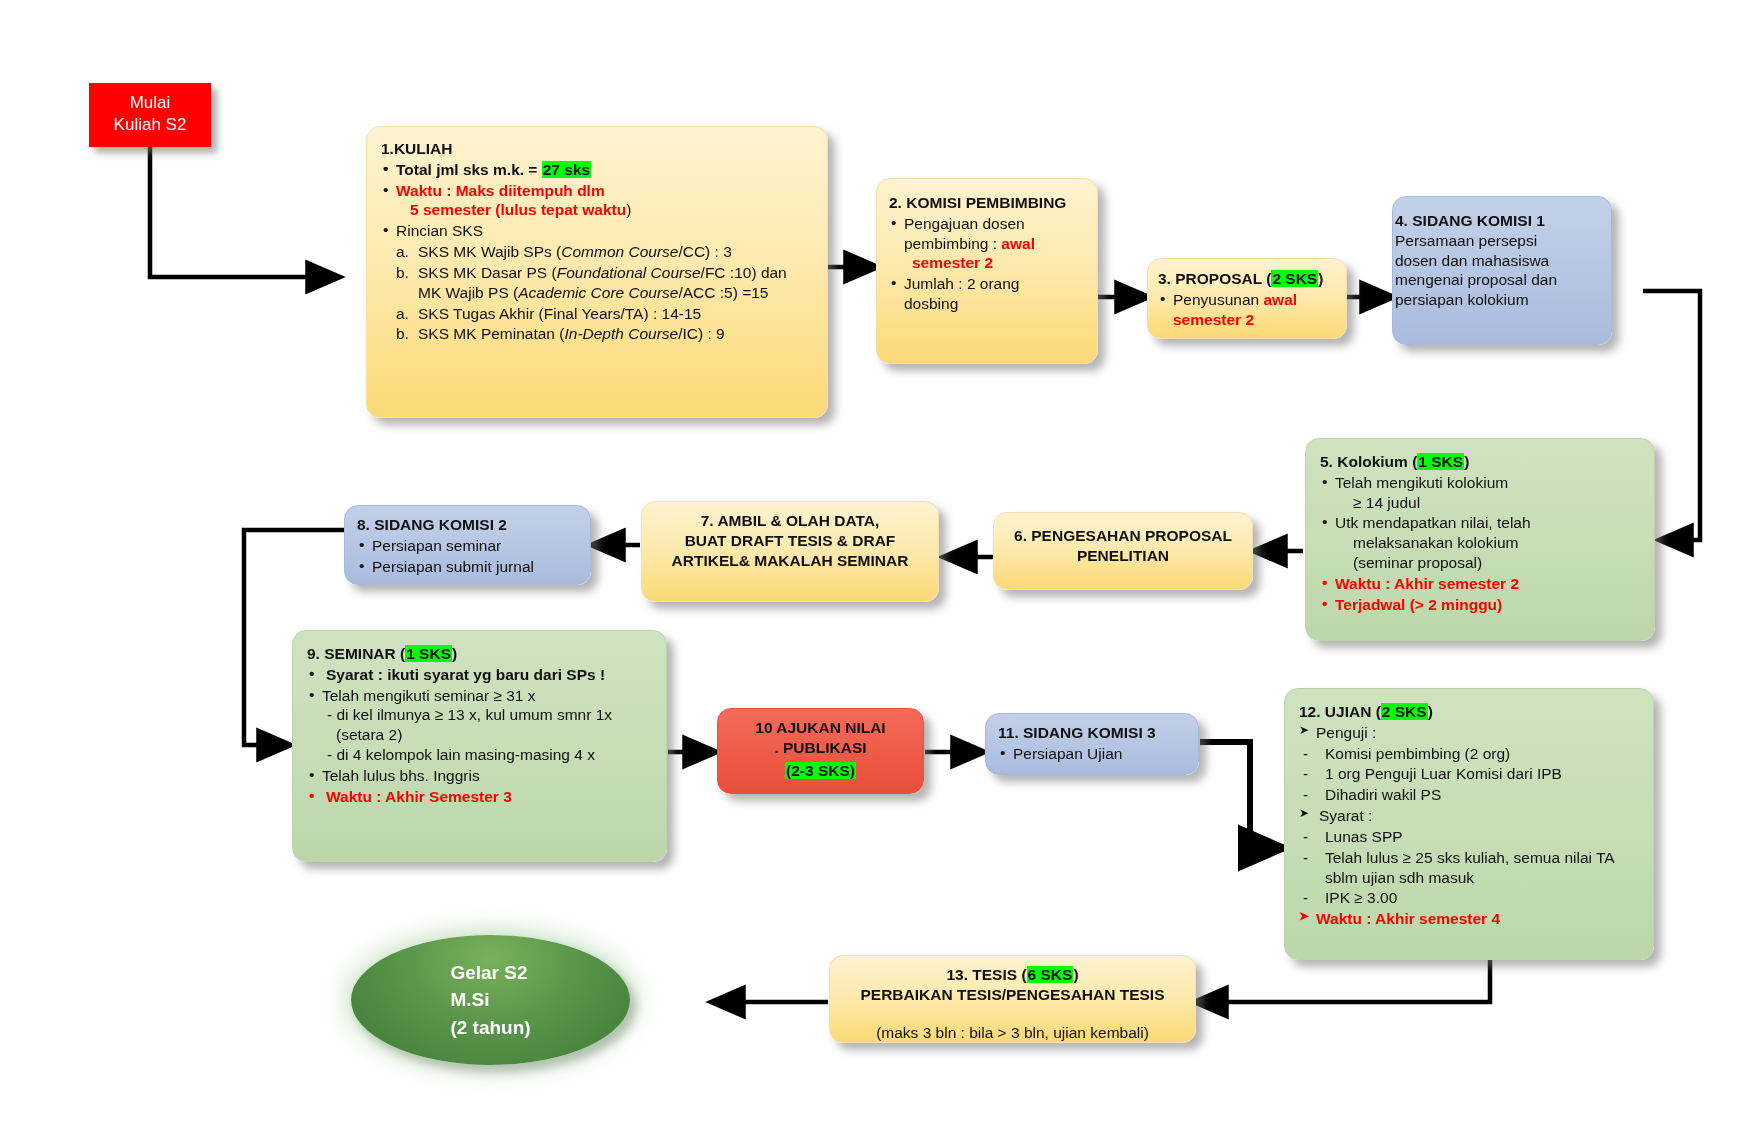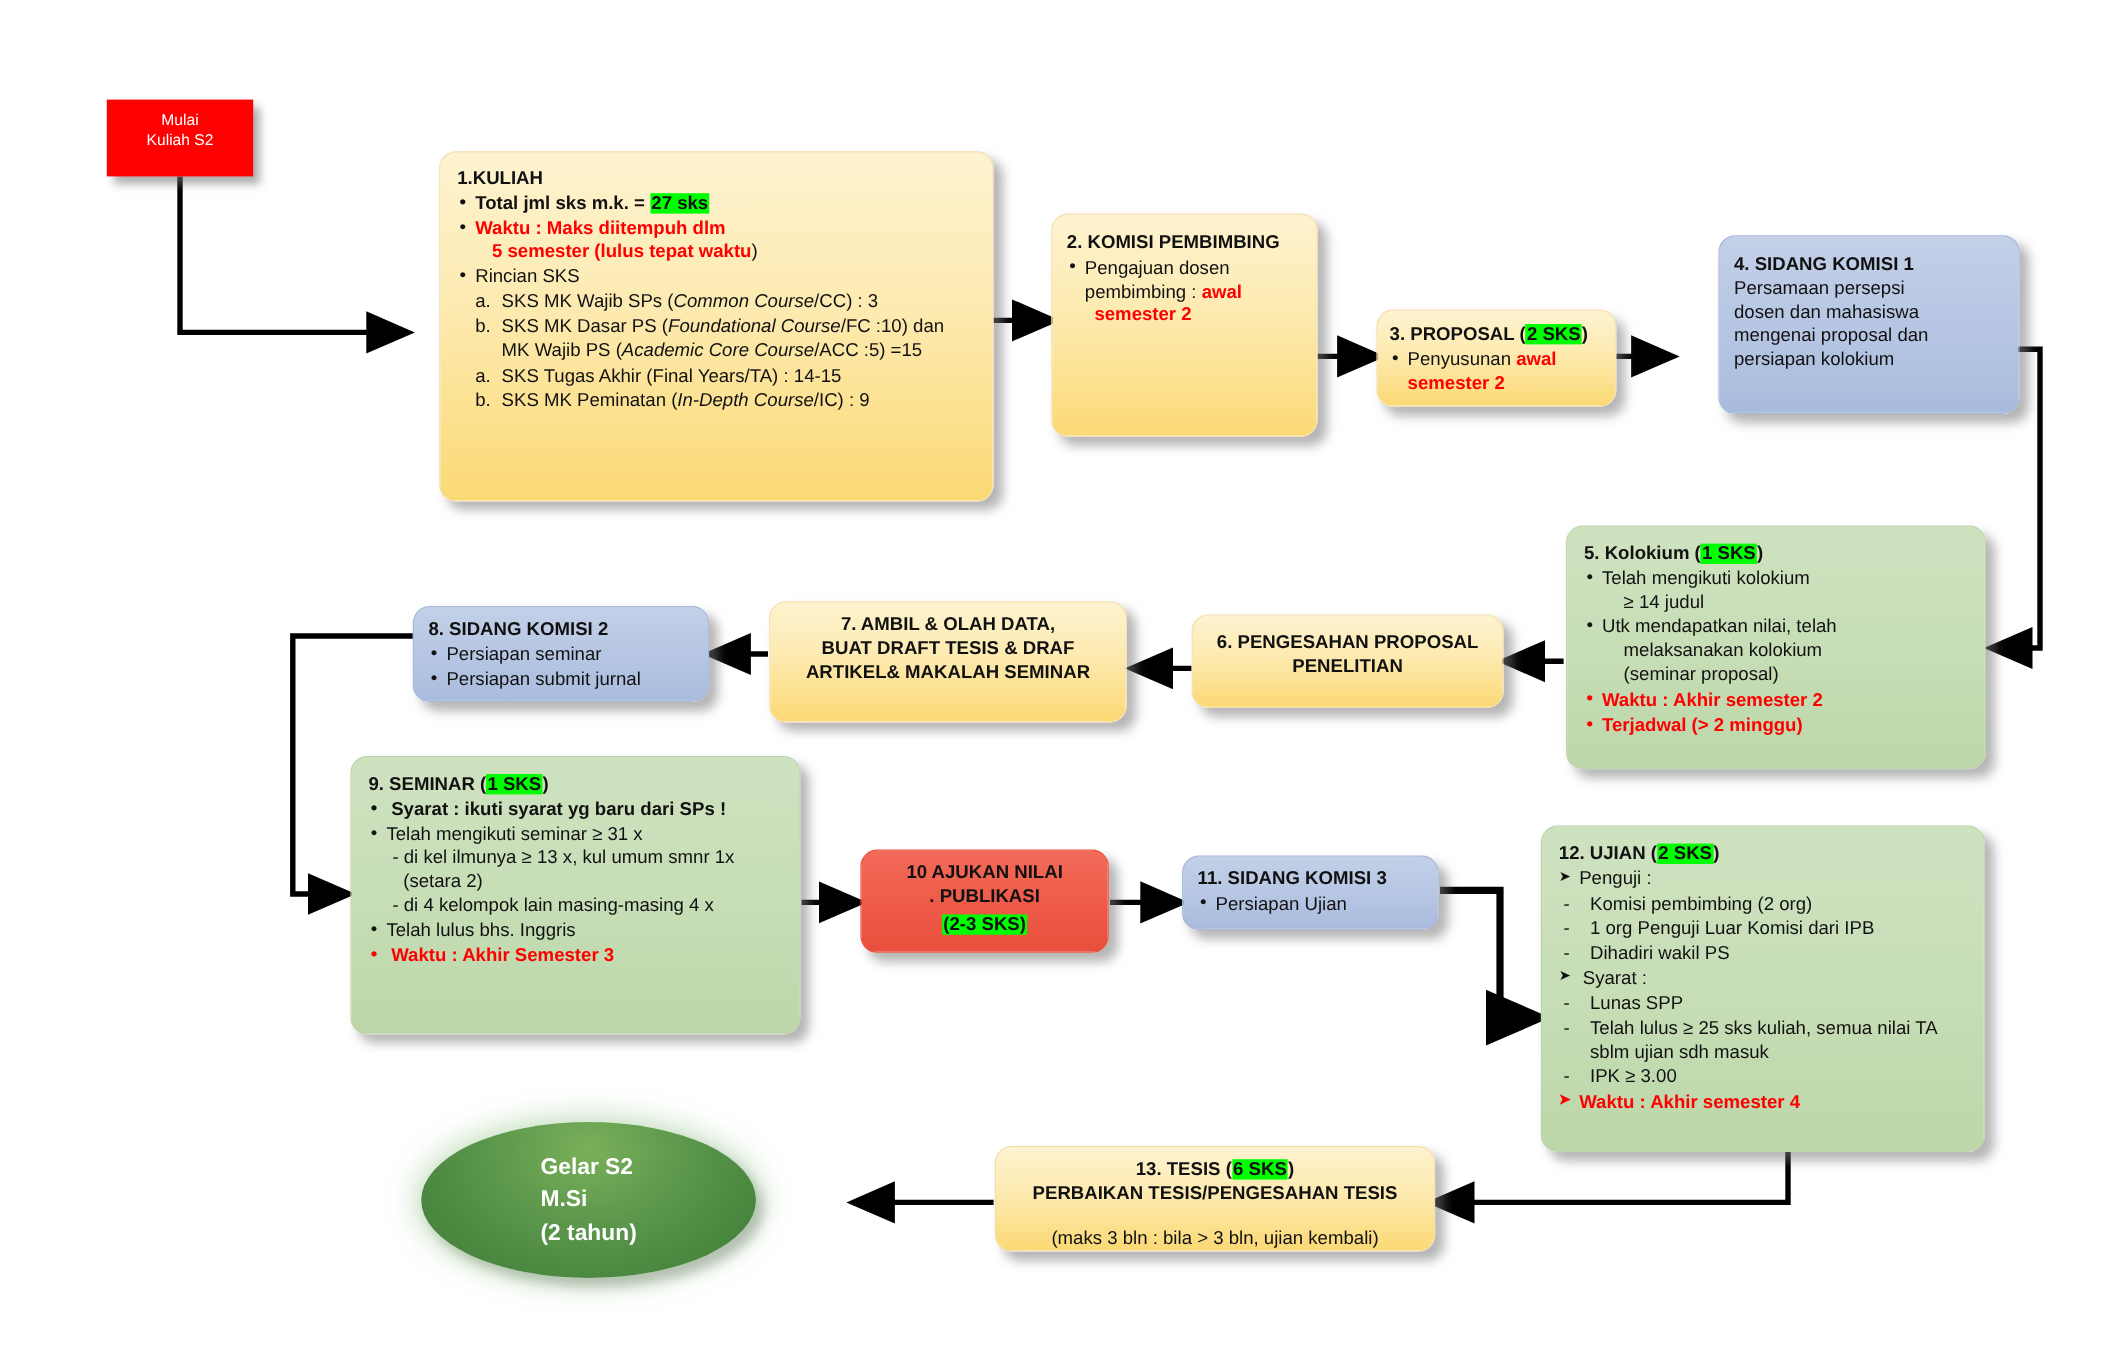--- a/index.html
+++ b/index.html
@@ -99,21 +99,21 @@
   }
   .ell-txt {
     color: #ffffff;
     font-weight: bold;
     font-size: 19px;
     text-align: left;
     line-height: 1.45;
   }
   .startlabel {
     color: #ffffff;
-    font-size: 13px;
+    font-size: 17px;
     text-align: center;
     line-height: 1.3;
     padding-top: 9px;
   }
 </style>
 </head>
 <body>
 
 <div id="canvas">
 
@@ -194,37 +194,41 @@
 
   <div class="node rrect yellow" style="left:876px; top:178px; width:222px; height:186px; padding:14px 8px 8px 12px;">
     <div class="txt">
       <div class="title">2. KOMISI PEMBIMBING</div>
       <ul class="b1">
         <li class="bul">
           <span>Pengajuan dosen</span><br>
           <span>pembimbing  : </span><span class="red">awal</span><br>
           <span class="red" style="padding-left:8px;">semester 2</span>
         </li>
+        <li class="bul">
+          <span>Jumlah : 2 orang</span><br>
+          <span>dosbing</span>
+        </li>
       </ul>
     </div>
   </div>
 
   <div class="node rrect yellow" style="left:1147px; top:258px; width:200px; height:81px; padding:10px 6px 6px 10px;">
     <div class="txt">
       <div class="title"><span>3. PROPOSAL (</span><span class="hl">2 SKS</span><span>)</span></div>
       <ul class="b1">
         <li class="bul">
           <span>Penyusunan </span><span class="red">awal</span><br>
           <span class="red">semester 2</span>
         </li>
       </ul>
     </div>
   </div>
 
-  <div class="node rrect blue" style="left:1392px; top:196px; width:251px; height:149px; padding:14px 8px 8px 12px;margin-left:40px;">
+  <div class="node rrect blue" style="left:1392px; top:196px; width:220px; height:149px; padding:14px 8px 8px 2px;">
     <div class="txt">
       <div class="title">4. SIDANG KOMISI 1</div>
       <div>Persamaan persepsi</div>
       <div>dosen dan mahasiswa</div>
       <div>mengenai proposal dan</div>
       <div>persiapan kolokium</div>
     </div>
   </div>
 
   <div class="node rrect green" style="left:1305px; top:438px; width:350px; height:203px; padding:13px 8px 8px 14px;">

